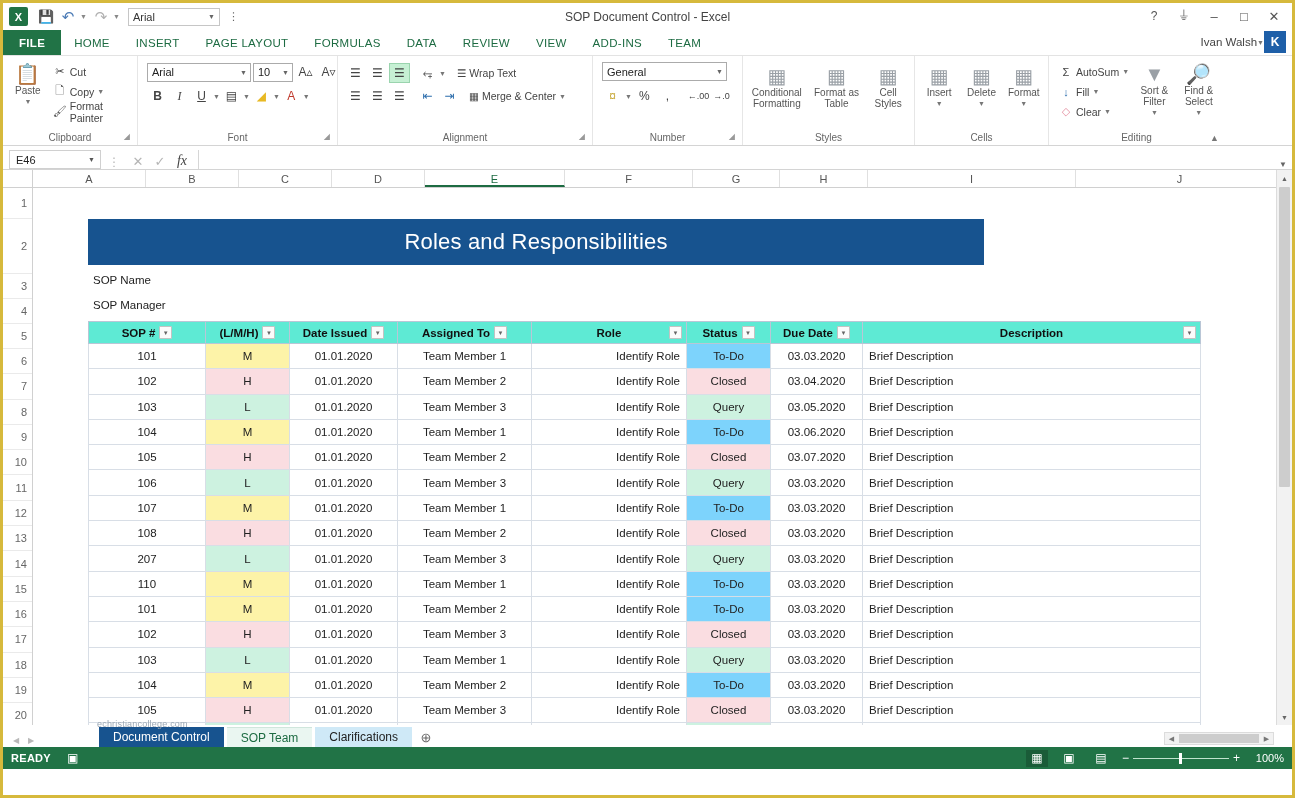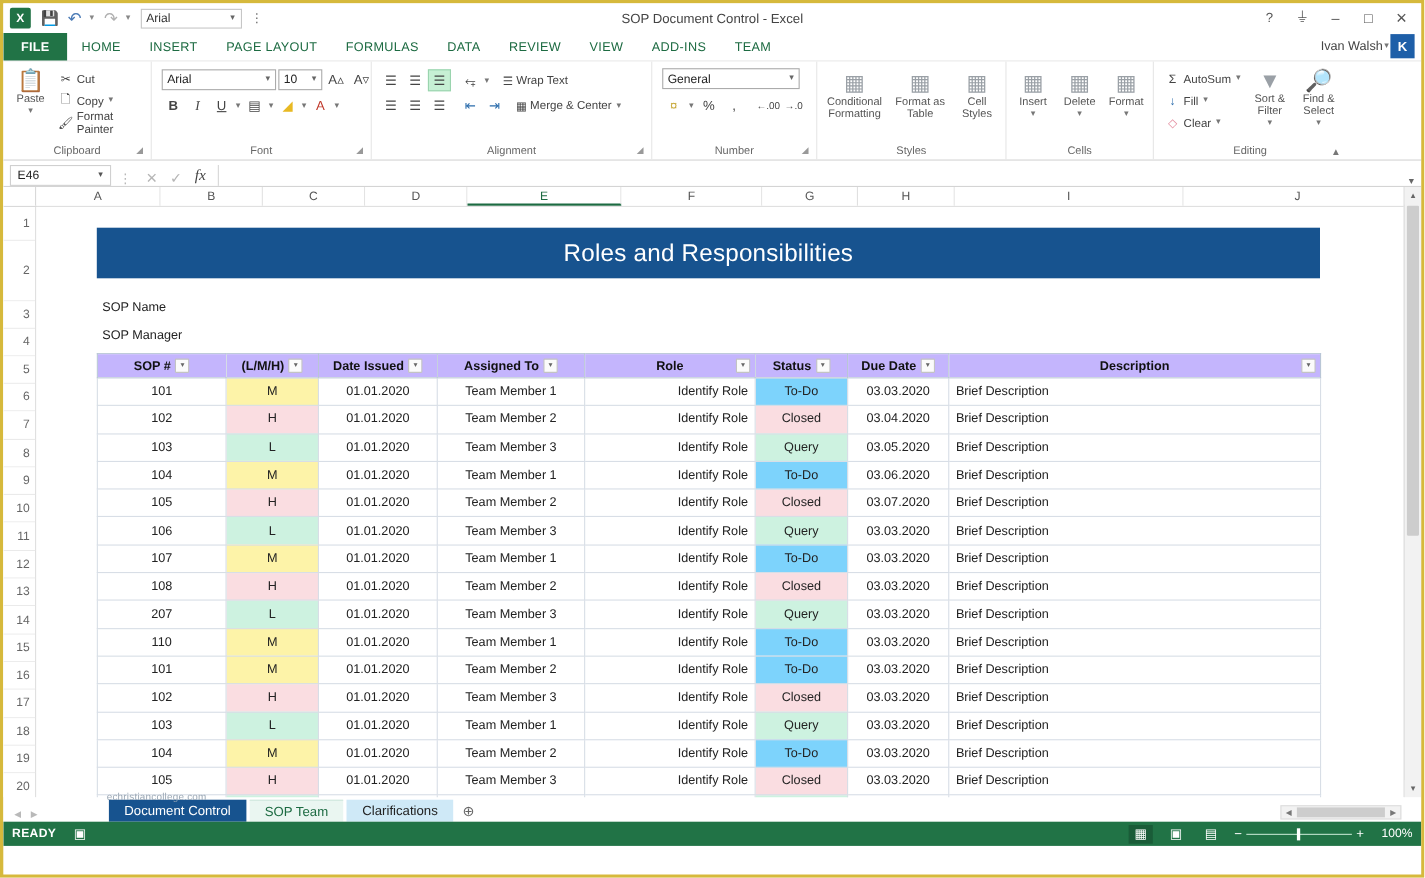--- a/index.html
+++ b/index.html
@@ -209,21 +209,21 @@
   .lbl-cell {
     position: absolute; font-size: 11.5px; color: #222;
   }
 
   
   table.sop {
     position: absolute; border-collapse: collapse;
     table-layout: fixed; font-size: 11.5px;
   }
   table.sop th {
-    background: #c4b5fd; border: 1px solid #b9c6d6;
+    background: #5eead4; border: 1px solid #b9c6d6;
     font-size: 11.5px; font-weight: bold; color: #111;
     height: 22px; position: relative; padding: 0 4px;
   }
   .th-inner { display: flex; align-items: center; justify-content: center; gap: 4px; }
   .filter-btn {
     width: 13px; height: 13px; border: 1px solid #c3c3c3;
     background: #fbfbfb; font-size: 6px; color: #666;
     display: inline-flex; align-items: center; justify-content: center;
     border-radius: 1px;
   }
@@ -614,21 +614,21 @@
         <div class="rowcell" style="height:25.3px">16</div>
         <div class="rowcell" style="height:25.3px">17</div>
         <div class="rowcell" style="height:25.3px">18</div>
         <div class="rowcell" style="height:25.3px">19</div>
         <div class="rowcell" style="height:25.3px">20</div>
 
       </div>
 
       <div class="sheet">
 
-        <div class="banner" style="left:55px;top:19px;width:1112px;height:46px">
+        <div class="banner" style="left:55px;top:31px;width:896px;height:46px">
           <span>Roles and Responsibilities</span>
         </div>
 
         <div class="lbl-cell" style="left:60px;top:86px">SOP Name</div>
         <div class="lbl-cell" style="left:60px;top:111px">SOP Manager</div>
 
         <table class="sop" style="left:55px;top:133px;width:1112px">
           <colgroup>
             <col style="width:117px">
               <col style="width:84px">

